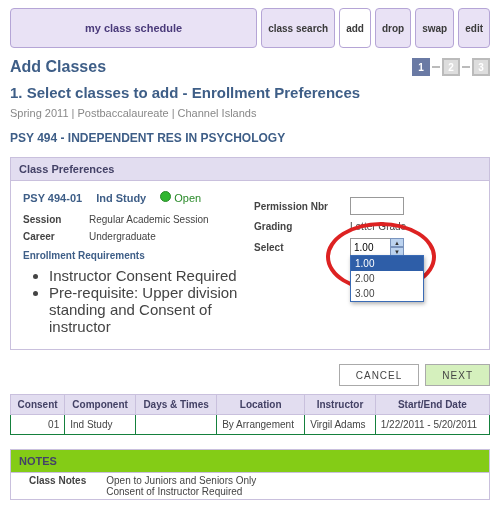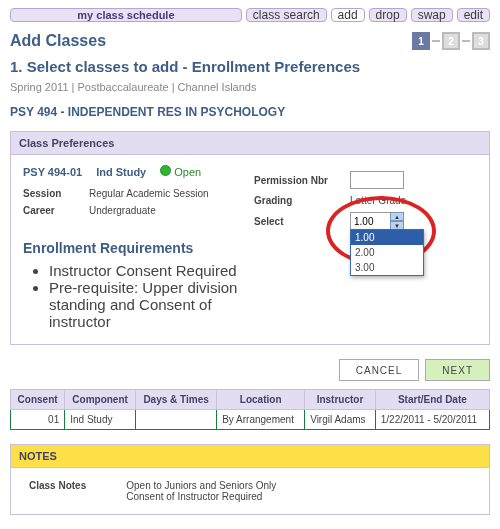--- a/index.html
+++ b/index.html
@@ -1,21 +1,21 @@
 <!DOCTYPE html>
 <html><head>
 <meta charset="utf-8">
 <style>
 *{box-sizing:border-box;margin:0;padding:0}
 body{font-family:Verdana,Arial,sans-serif;font-size:11px;background:#fff;color:#444;width:500px}
 .wrap{padding:8px 10px}
 .topnav{display:flex;gap:4px;margin-bottom:10px}
-.topnav .bar{background:#e9e2f5;border:1px solid #b5a5d6;border-radius:4px;height:14px;display:flex;align-items:center;justify-content:center;font-weight:bold;color:#4a3a7a}
+.topnav .bar{background:#e9e2f5;border:1px solid #b5a5d6;border-radius:4px;height:40px;display:flex;align-items:center;justify-content:center;font-weight:bold;color:#4a3a7a}
 .topnav .bar.sched{flex:2}
-.topnav .bar.small{flex:0 0 auto;padding:0 6px;font-weight:normal;color:#3a3a3a;font-size:12px}
+.topnav .bar.small{flex:0 0 auto;padding:0 6px;font-weight:bold;color:#3a3a3a;font-size:10px}
 .topnav .bar.active{background:#fff;border:1px solid #b5a5d6}
 h1{color:#3e5e87;font-size:16px;font-weight:bold;margin:6px 0}
 .steps{float:right;display:flex;gap:2px;margin-top:-24px}
 .stepbox{width:18px;height:18px;border:2px solid #bbb;background:#ddd;color:#fff;font-weight:bold;font-size:10px;display:flex;align-items:center;justify-content:center}
 .stepbox.active{background:#6a7aa4;border-color:#6a7aa4}
 .stepdash{width:8px;height:2px;background:#bbb;align-self:center}
 h2{color:#3e5e87;font-size:15px;margin:8px 0 6px}
 .meta{color:#888;font-size:11px;margin-bottom:12px}
 .course{color:#3e5e87;font-weight:bold;font-size:12px;margin-bottom:12px}
 .panelhead{background:#e2ddf0;border:1px solid #c9c0dd;color:#444267;font-weight:bold;padding:5px 8px;font-size:11px}
@@ -24,21 +24,21 @@
 .left{flex:1}
 .right{flex:1}
 .cline{display:flex;align-items:center;gap:14px;margin-bottom:10px}
 .cline .code{color:#3e5e87;font-weight:bold}
 .cline .type{color:#3e5e87;font-weight:bold}
 .circle{width:11px;height:11px;border-radius:50%;background:#2fb62f;border:1px solid #2a8a2a;display:inline-block;margin-right:3px}
 .open{color:#2a8a2a}
 .kv{display:flex;margin:6px 0;font-size:10px}
 .kv .k{width:66px;font-weight:bold;color:#444}
 .kv .v{color:#444}
-.enrh{color:#3e5e87;font-weight:bold;font-size:14px;margin-top:24px}
+.enrh{color:#3e5e87;font-weight:bold;font-size:10px;margin-top:8px}
 ul.reqs{list-style:disc;padding-left:26px;margin-top:6px;font-size:15px}
 .row{display:flex;align-items:center;margin:6px 0;font-size:10px}
 .row .lbl{width:96px;font-weight:bold;color:#444}
 .row input[type=text]{border:1px solid #999;height:18px;width:54px;padding:1px 3px}
 .row .val{color:#444}
 .unitbox{position:relative}
 .selwrap{position:relative}
 input.sel{width:60px;height:18px;border:1px solid #888;padding:1px 3px;font-size:10px}
 .spin{position:absolute;right:0;top:0;width:14px;height:18px;display:flex;flex-direction:column}
 .spin div{flex:1;background:#bcd3ef;border:1px solid #7a94bd;font-size:6px;display:flex;align-items:center;justify-content:center;color:#333}
@@ -47,22 +47,22 @@
 .dropdown div.sel{background:#2e5ea8;color:#fff}
 .redcircle{position:absolute;width:110px;height:70px;border:4px solid #d22;border-radius:50%;top:-16px;left:-24px;pointer-events:none;z-index:1}
 .btns{display:flex;justify-content:flex-end;gap:6px;margin:8px 0}
 .btn{height:22px;border:1px solid #aaa;padding:0 16px;font-size:10px;color:#444;display:flex;align-items:center;letter-spacing:1px}
 .btn.cancel{background:#fff}
 .btn.next{background:#d5f0bd}
 table{width:100%;border-collapse:collapse;font-size:10px;margin-bottom:14px}
 th{background:#e2ddf0;border:1px solid #c9c0dd;padding:4px 5px;color:#434165;font-weight:bold;text-align:center}
 td{border:1px solid #15803d;padding:4px 5px;vertical-align:top}
 td.r{text-align:right}
-.noteshead{background:#fde047;border:1px solid #c9c0dd;color:#444267;font-weight:bold;padding:5px 8px}
-.notesbody{border:1px solid #c9c0dd;border-top:none;padding:12px 18px;display:flex;gap:40px;font-size:10px}
+.noteshead{background:#84cc16;border:1px solid #c9c0dd;color:#444267;font-weight:bold;padding:5px 8px}
+.notesbody{border:1px solid #c9c0dd;border-top:none;padding:2px 18px;display:flex;gap:20px;font-size:10px}
 .notesbody .nk{font-weight:bold;color:#444}
 </style>
 </head>
 <body>
 <div class="wrap">
 
 <div class="topnav">
   <div class="bar sched">my class schedule</div>
   <div class="bar small">class search</div>
   <div class="bar small active">add</div>

